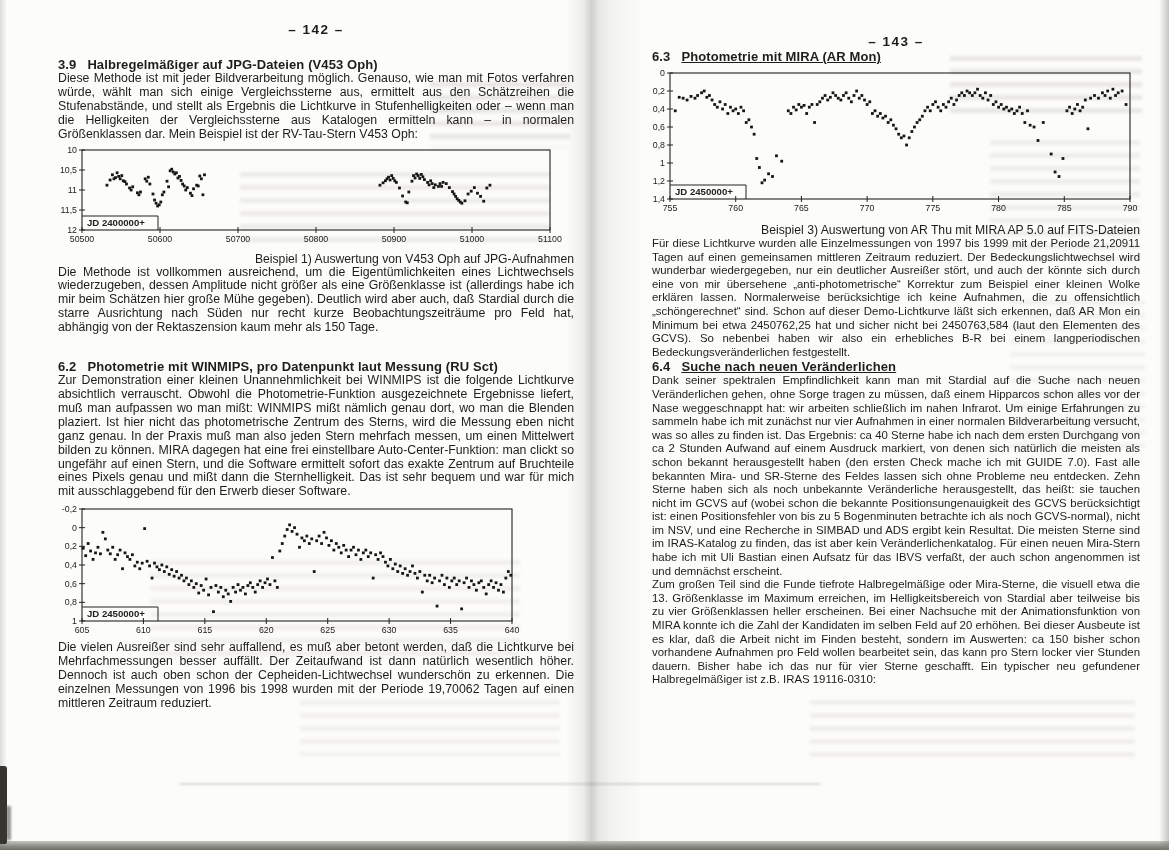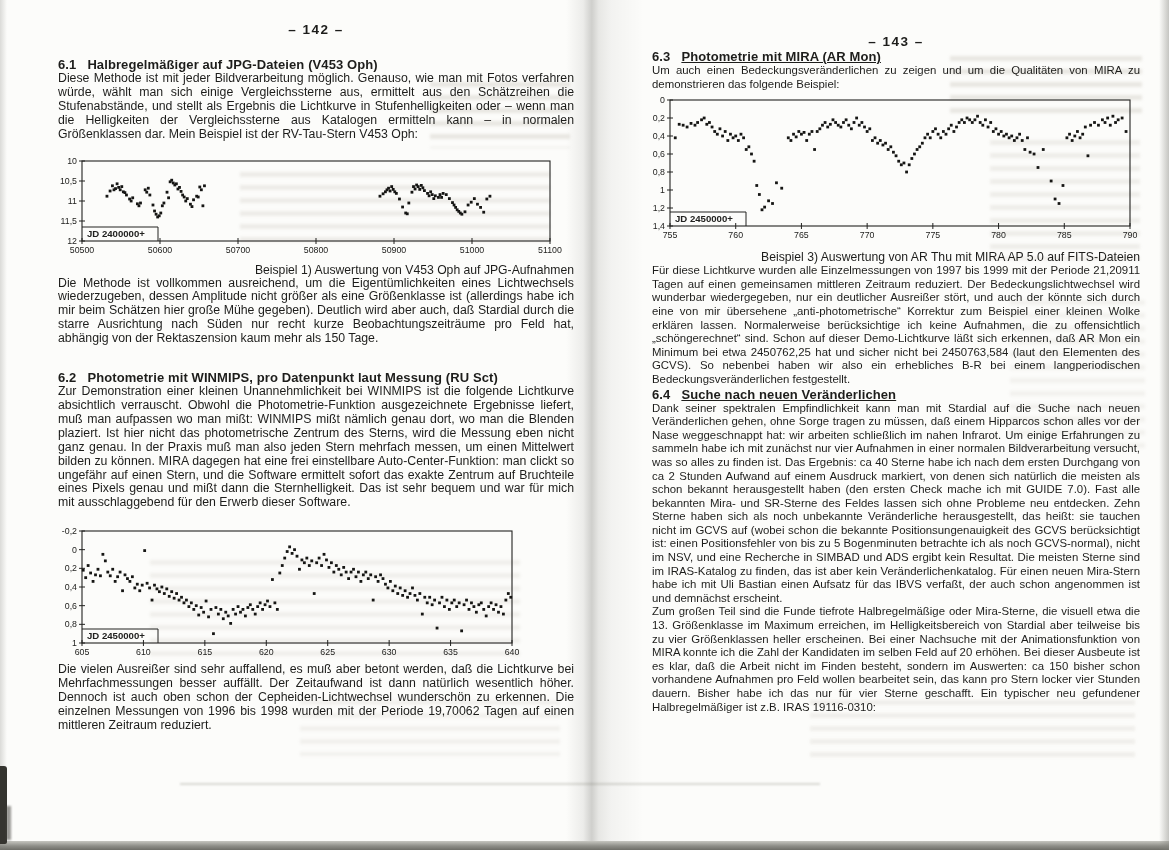--- a/index.html
+++ b/index.html
@@ -57,21 +57,21 @@
   .page-left{left:58px;top:16px;width:516px;}
   .page-right{left:652px;top:28px;width:488px;}
   .page-num{
     text-align:center;font-weight:bold;font-size:13.5px;letter-spacing:1.5px;margin-top:6px;
   }
   h3{margin:0;font-size:13px;font-weight:bold;letter-spacing:.1px;}
   h3 .snum{display:inline-block;margin-right:11px;}
   .page p{margin:0;text-align:justify;}
   .page-left p{font-size:12.3px;line-height:13.9px;}
   .page-right p{font-size:11.4px;line-height:13.6px;}
-  .mt5{margin-top:5px;} .mt6{margin-top:15px;} .mt8{margin-top:8px;}
+  .mt5{margin-top:5px;} .mt6{margin-top:4px;} .mt8{margin-top:8px;}
   .mt10{margin-top:10px;} .mt16{text-decoration:underline;} .mt20{margin-top:20px;}
   .mt24{margin-top:24px;}
   .chart-wrap{position:relative;}
   .chart-caption{
     text-align:right;font-size:12.2px;margin-top:2px;
   }
   svg text{font-family:"Liberation Sans","DejaVu Sans",sans-serif;}
 </style>
 </head>
 <body>
@@ -81,21 +81,21 @@
 <div class="bleed" style="left:150px;top:560px;width:370px;height:96px;opacity:.6;"></div>
 <div class="bleed" style="left:300px;top:700px;width:260px;height:56px;opacity:.55;"></div>
 <div class="bleed" style="left:950px;top:56px;width:192px;height:62px;"></div>
 <div class="bleed" style="left:990px;top:140px;width:150px;height:120px;opacity:.7;"></div>
 <div class="bleed" style="left:1010px;top:300px;width:135px;height:150px;opacity:.5;"></div>
 <div class="bleed" style="left:810px;top:700px;width:325px;height:58px;opacity:.65;"></div>
 
 <div class="page page-left">
   <div class="page-num">– 142 –</div>
 
-  <h3 class="mt20"><span class="snum">6.1</span><span>Halbregelmäßiger auf JPG-Dateien (V453 Oph)</span></h3>
+  <h3 class="mt20"><span class="snum">3.9</span><span>Halbregelmäßiger auf JPG-Dateien (V453 Oph)</span></h3>
   <p class="mt5">Diese Methode ist mit jeder Bildverarbeitung möglich. Genauso, wie man mit Fotos verfahren würde, wählt man sich einige Vergleichssterne aus, ermittelt aus den Schätzreihen die Stufenabstände, und stellt als Ergebnis die Lichtkurve in Stufenhelligkeiten oder – wenn man die Helligkeiten der Vergleichssterne aus Katalogen ermitteln kann – in normalen Größenklassen dar. Mein Beispiel ist der RV-Tau-Stern V453 Oph:</p>
 
   <div class="chart-wrap mt6">
     <svg width="516" height="100">
         <rect x="24" y="4" width="468" height="80" fill="none" stroke="#222220" stroke-width="1.1"></rect>
         <line x1="21" y1="4" x2="27" y2="4" stroke="#222220" stroke-width="1"></line>
         <text x="19" y="7" text-anchor="end" font-size="8.8" fill="#222220">10</text>
         <line x1="21" y1="24" x2="27" y2="24" stroke="#222220" stroke-width="1"></line>
         <text x="19" y="27" text-anchor="end" font-size="8.8" fill="#222220">10,5</text>
         <line x1="21" y1="44" x2="27" y2="44" stroke="#222220" stroke-width="1"></line>
@@ -449,21 +449,20 @@
       </svg>
   </div>
 
   <p class="mt8">Die vielen Ausreißer sind sehr auffallend, es muß aber betont werden, daß die Lichtkurve bei Mehrfachmessungen besser auffällt. Der Zeitaufwand ist dann natürlich wesentlich höher. Dennoch ist auch oben schon der Cepheiden-Lichtwechsel wunderschön zu erkennen. Die einzelnen Messungen von 1996 bis 1998 wurden mit der Periode 19,70062 Tagen auf einen mittleren Zeitraum reduziert.</p>
 </div>
 
 <div class="page page-right">
   <div class="page-num">– 143 –</div>
 
   <h3 class="mt16"><span class="snum">6.3</span><span>Photometrie mit MIRA (AR Mon)</span></h3>
-  <p class="mt5">Um auch einen Bedeckungsveränderlichen zu zeigen und um die Qualitäten von MIRA zu demonstrieren das folgende Beispiel:</p>
 
   <div class="chart-wrap mt5">
     <svg width="488" height="148">
         <rect x="18" y="4" width="460" height="126" fill="none" stroke="#222220" stroke-width="1.1"></rect>
         <line x1="15" y1="4" x2="21" y2="4" stroke="#222220" stroke-width="1"></line>
         <text x="13" y="7" text-anchor="end" font-size="8.8" fill="#222220">0</text>
         <line x1="15" y1="22.000000000000004" x2="21" y2="22.000000000000004" stroke="#222220" stroke-width="1"></line>
         <text x="13" y="25.000000000000004" text-anchor="end" font-size="8.8" fill="#222220">0,2</text>
         <line x1="15" y1="40.00000000000001" x2="21" y2="40.00000000000001" stroke="#222220" stroke-width="1"></line>
         <text x="13" y="43.00000000000001" text-anchor="end" font-size="8.8" fill="#222220">0,4</text>

